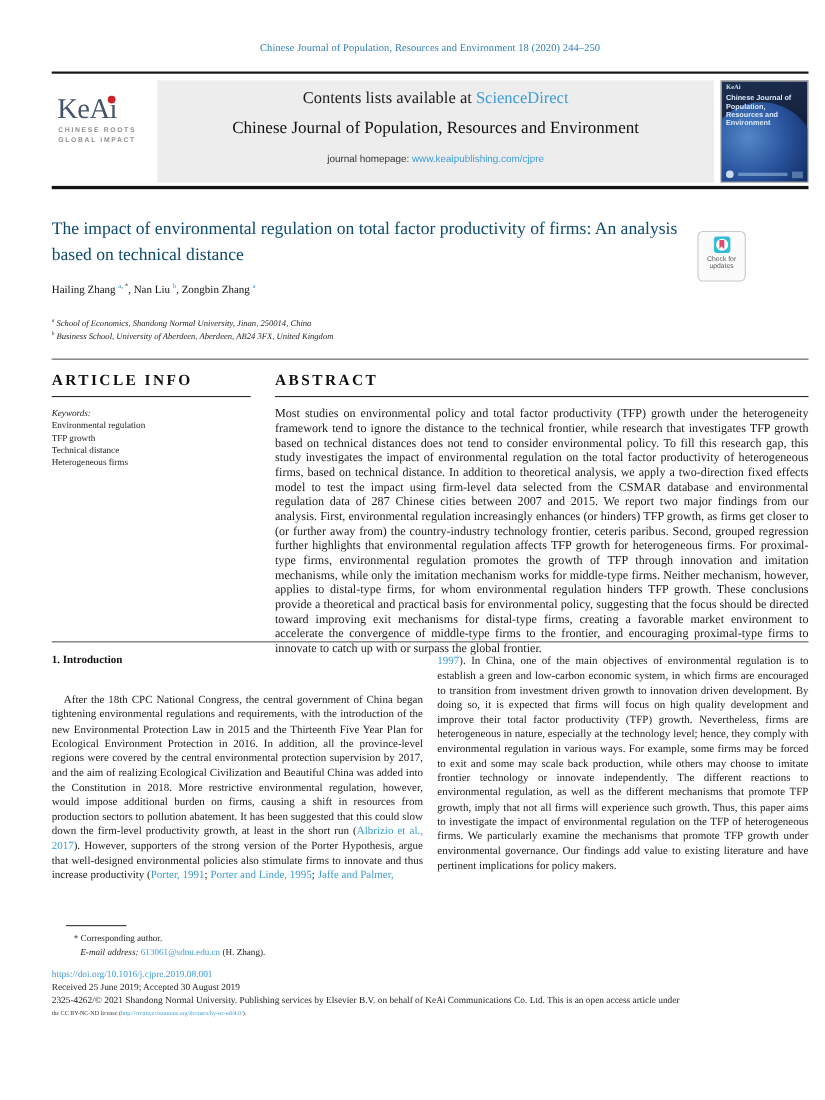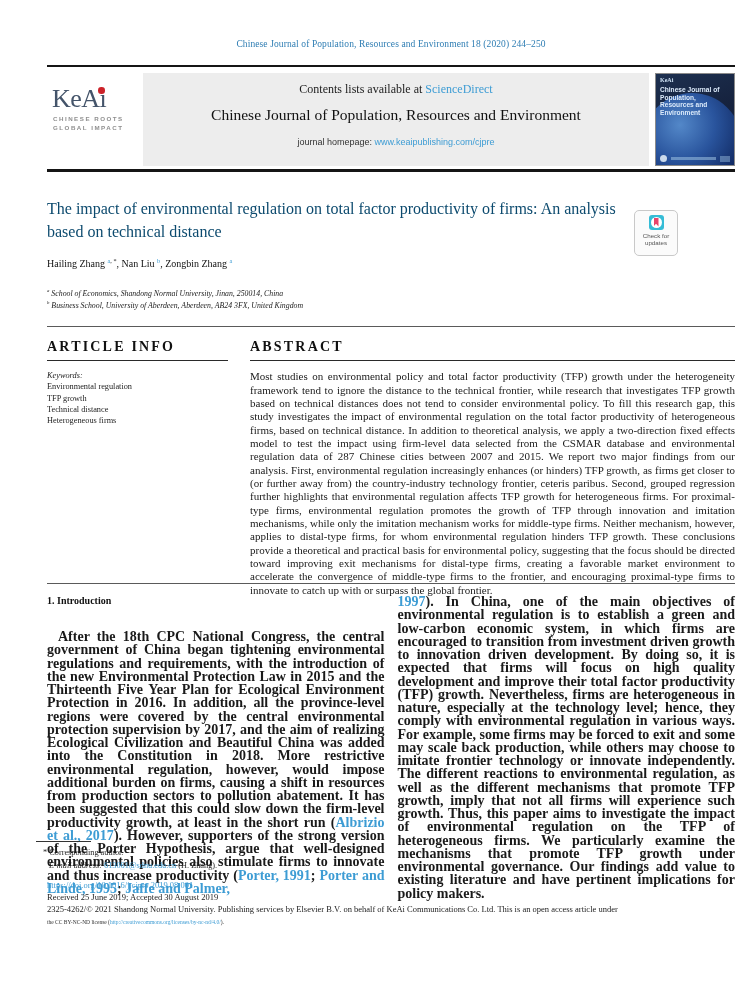--- a/index.html
+++ b/index.html
@@ -20,21 +20,21 @@
   .masthead{position:absolute;top:73px;left:47px;right:47px;height:93px;display:flex;}
   .logo-box{width:96px;background:#fff;padding-top:13px;box-sizing:border-box;}
   .keai-word{position:relative;font-size:26px;color:#44546a;letter-spacing:-0.5px;
              line-height:26px;padding-left:5px;width:70px;}
   .keai-dot{position:absolute;left:51px;top:1px;width:6.5px;height:6.5px;border-radius:50%;
             background:#cc2229;}
   .keai-tag{font-family:"Liberation Sans", sans-serif;font-size:6.2px;color:#8f8f8f;
             letter-spacing:1.5px;padding-left:6px;margin-top:2.5px;font-weight:bold;}
   .keai-tag:first-of-type{margin-top:5px;}
   .band{flex:1;background:#ededed;text-align:center;padding-top:9px;box-sizing:border-box;}
-  .contents{font-size:12px;}
+  .contents{font-size:15px;}
   .mast-title{font-size:15.5px;margin-top:9px;color:#111;}
   .homepage{font-family:"Liberation Sans", sans-serif;font-size:9px;margin-top:13px;color:#333;}
   .cover{width:80px;margin-left:6px;border:1px solid #8a8a8a;position:relative;overflow:hidden;
          background:linear-gradient(160deg,#1d3050 0%,#16233f 45%,#0b1730 100%);box-sizing:border-box;}
   .cover-earth{position:absolute;left:-14px;bottom:-28px;width:100px;height:100px;border-radius:50%;
                background:radial-gradient(circle at 38% 32%, #5a93d8 0%, #2c5aa8 38%, #14306e 70%, #0a1c44 100%);
                opacity:0.9;}
   .cover-brand{position:relative;font-size:6px;color:#cfe3f5;padding:3px 0 0 4px;font-weight:bold;}
   .cover-title{position:relative;font-family:"Liberation Sans", sans-serif;font-size:6.6px;
                font-weight:bold;color:#dcebfb;line-height:7.6px;padding:3px 4px 0 4px;}
@@ -66,24 +66,24 @@
   .abs-col{flex:1;}
   .colhead{font-size:14px;font-weight:bold;letter-spacing:2.2px;color:#111;}
   .colrule{height:1.2px;background:#2a2a2a;margin:5px 0 9px 0;}
   .kw-label{font-size:8.3px;font-style:italic;line-height:11.3px;}
   .kw{font-size:8.3px;line-height:11.3px;}
   .abs-text{font-size:11px;line-height:13.35px;text-align:justify;color:#1a1a1a;}
 
   .bodycols{position:absolute;top:595px;left:47px;right:47px;display:flex;gap:13px;justify-content:flex-end;}
   .bcol{flex:1;}
   .sec-head{font-size:10px;font-weight:bold;color:#111;}
-  .para{font-size:14px;line-height:13.25px;text-align:justify;color:#1a1a1a;font-weight:bold;}
+  .para{font-size:10px;line-height:13.25px;text-align:justify;color:#1a1a1a;}
   .para.indent{text-indent:11px;margin-top:24px;}
 
-  .footnote{position:absolute;top:841px;left:36px;width:330px;font-size:8.3px;line-height:12.5px;}
+  .footnote{position:absolute;top:841px;left:60px;width:330px;font-size:8.3px;line-height:12.5px;}
   .fn-rule{width:55px;height:1px;background:#333;margin-bottom:5px;}
   .fn-line1{padding-left:7px;}
   .fn-line2{padding-left:13px;}
 
   .pagefoot{position:absolute;top:879px;left:47px;right:47px;font-size:8.5px;line-height:12.1px;}
   .doi{color:#3d9cd4;}
   .license{font-size:5.5px;line-height:8px;margin-top:3px;color:#333;}
 </style>
 </head>
 <body>

